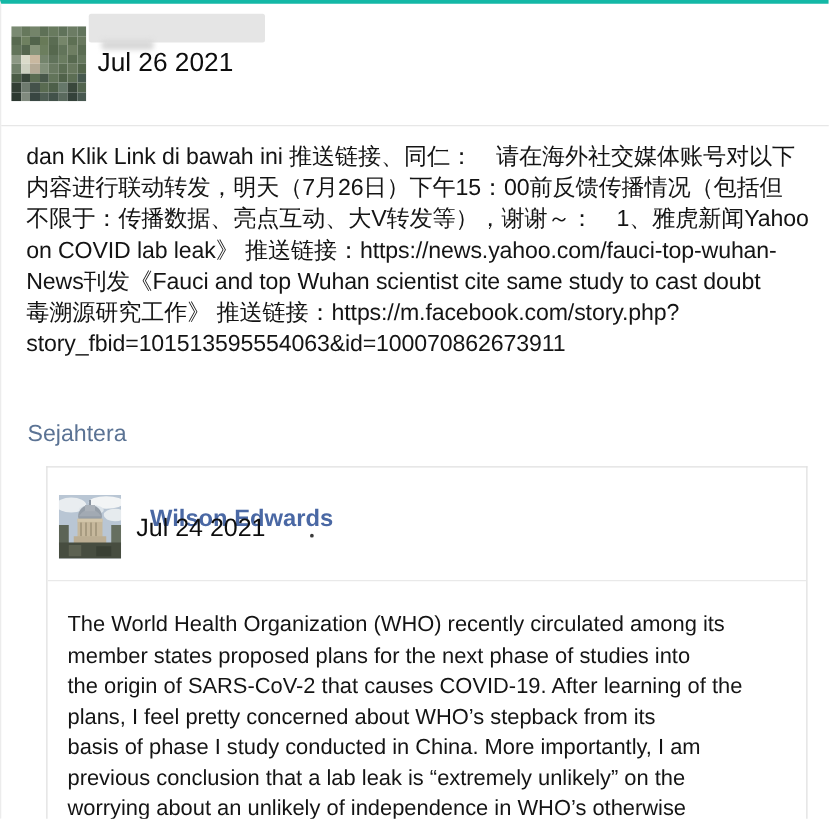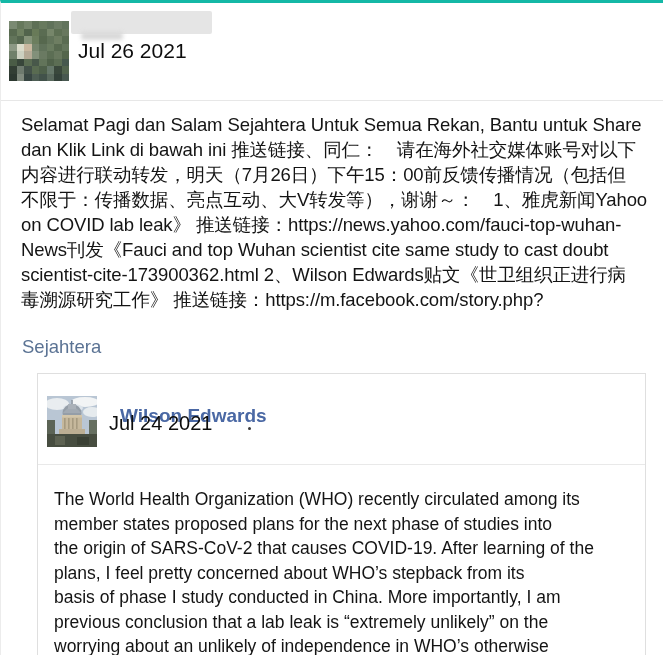--- a/index.html
+++ b/index.html
@@ -139,28 +139,27 @@
       <div style="background: rgb(90, 106, 94);"></div>
       <div style="background: rgb(52, 66, 58);"></div>
       <div style="background: rgb(72, 88, 80);"></div>
     </div>
   <div class="name-redaction"></div>
   <div class="name-remnant"></div>
   <div class="post-date">Jul 26 2021</div>
   <div class="header-divider"></div>
 
   <div class="post-body">
-    <div class="line">Selamat Pagi dan Salam Sejahtera Untuk Semua Rekan, Bantu untuk Share</div>
     <div class="line">dan Klik Link di bawah ini 推送链接、同仁：　请在海外社交媒体账号对以下</div>
     <div class="line">内容进行联动转发，明天（7月26日）下午15：00前反馈传播情况（包括但</div>
     <div class="line">不限于：传播数据、亮点互动、大V转发等），谢谢～：　1、雅虎新闻Yahoo</div>
     <div class="line">on COVID lab leak》 推送链接：https://news.yahoo.com/fauci-top-wuhan-</div>
     <div class="line">News刊发《Fauci and top Wuhan scientist cite same study to cast doubt</div>
-    <div class="line">scientist-cite-173900362.html 2、Wilson Edwards贴文《世卫组织正进行病</div>
     <div class="line">毒溯源研究工作》 推送链接：https://m.facebook.com/story.php?</div>
+    <div class="line">story_fbid=101513595554063&amp;id=100070862673911</div>
   </div>
 
   <div class="translate-link">Sejahtera</div>
 
   <div class="quoted-post">
     <div class="q-avatar">
       <svg width="50" height="51" viewBox="0 0 50 51" xmlns="http://www.w3.org/2000/svg">
         <rect x="0" y="0" width="50" height="51" fill="#b9c6d4"></rect>
         <ellipse cx="10" cy="8" rx="12" ry="6" fill="#e9edf0"></ellipse>
         <ellipse cx="38" cy="6" rx="14" ry="5" fill="#f2f4f5"></ellipse>

